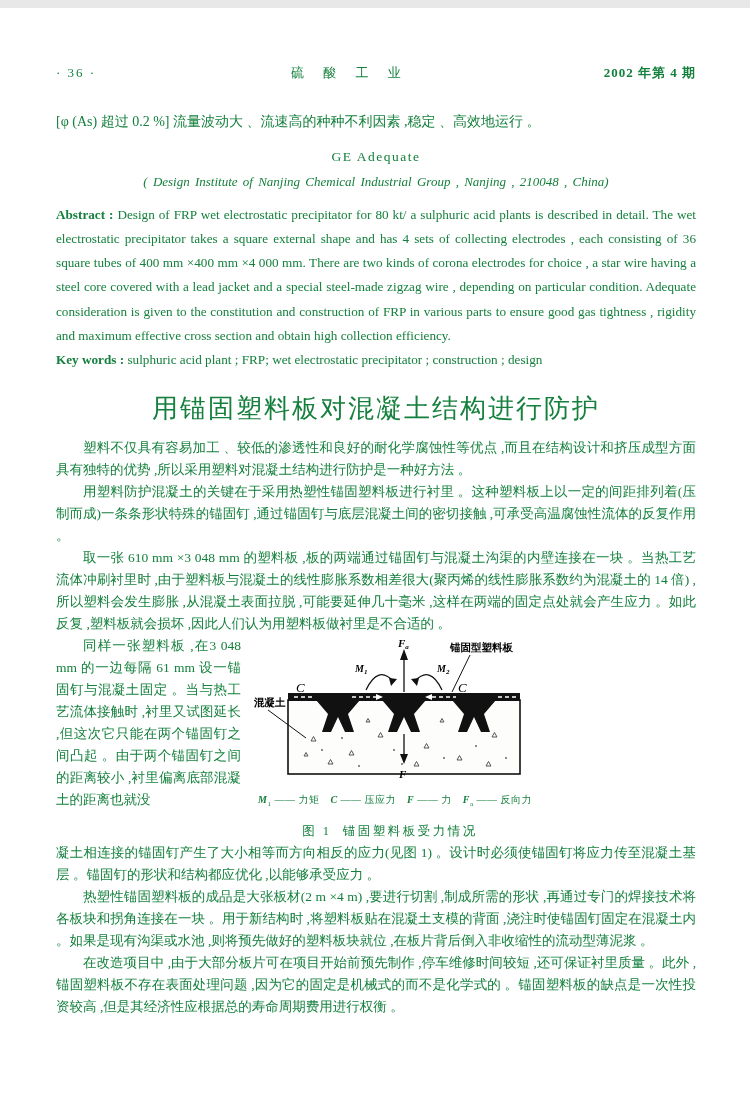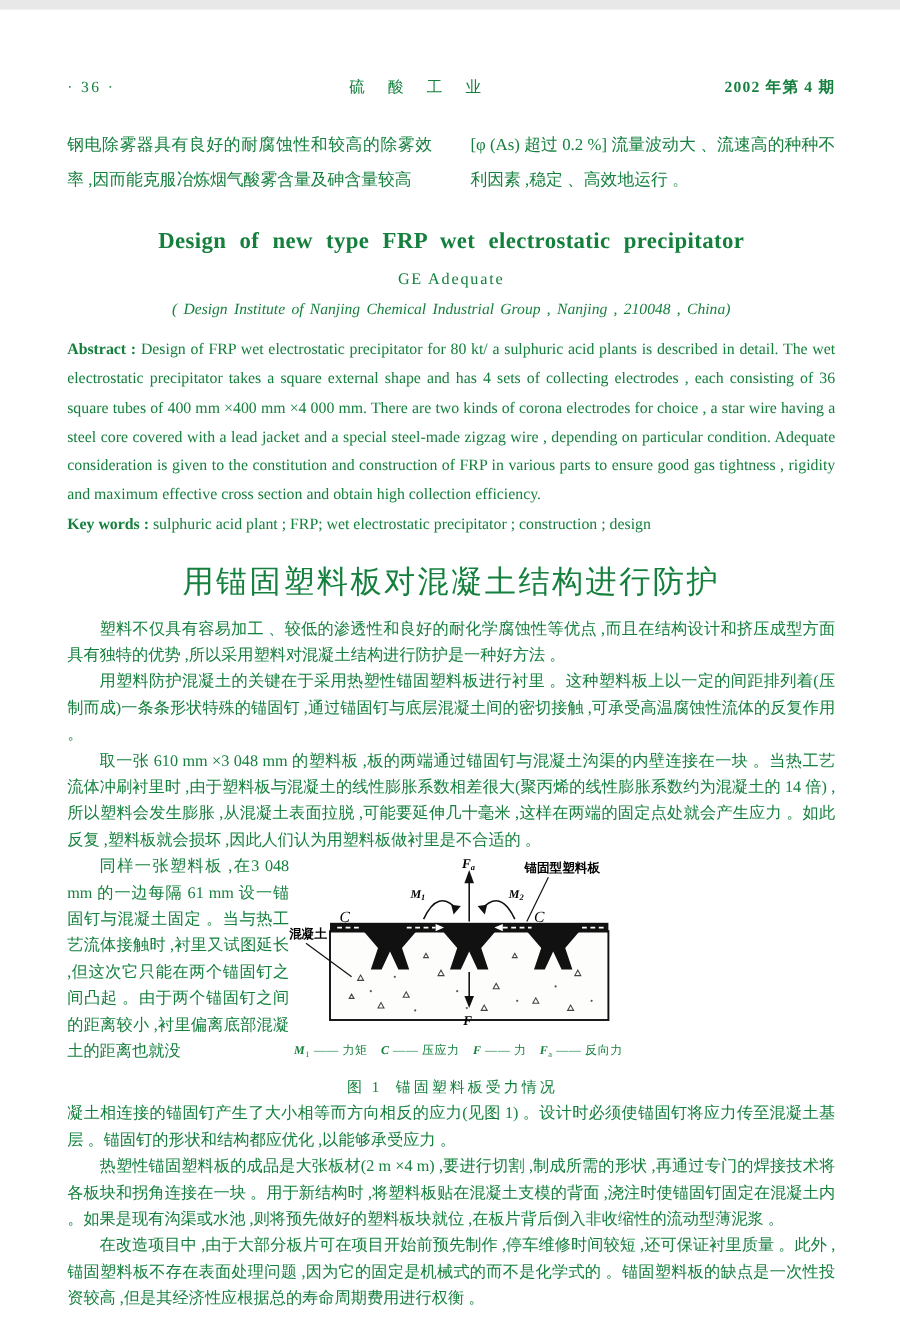--- a/index.html
+++ b/index.html
@@ -23,21 +23,21 @@
   .affil{margin-top:9px;text-align:center;font-size:13px;font-style:italic;word-spacing:2px;}
   .abs{margin:13px 0 0;font-size:13.2px;line-height:24.3px;text-align:justify;}
   .abs b,.kwline b{font-weight:bold;}
   .kwline{margin:0;font-size:13.2px;line-height:24.3px;}
   
   .ctitle{margin-top:18px;text-align:center;font-size:26px;letter-spacing:2px;font-weight:500;}
   .bodytext{margin-top:11px;font-size:13.5px;line-height:22px;text-align:justify;}
   .bodytext p{margin:0;}
   .ind{text-indent:2em;}
   
-  .figrow{display:flex;gap:0;}
+  .figrow{display:flex;gap:13px;}
   .colL{width:185px;flex:none;}
   .colR{flex:1;line-height:22.6px;}
   .figcol{width:272px;flex:none;padding-top:3px;}
   .figcol svg{display:block;}
   .legend{font-size:10px;text-align:center;white-space:nowrap;margin-top:1px;letter-spacing:.5px;}
   .legend .li{margin:0 4px;}
   .legend i{font-style:italic;font-weight:bold;}
   .legend sub{font-size:7px;}
   .legend .dash{margin:0 3px;}
   .caption{font-size:12.5px;text-align:center;letter-spacing:2.5px;margin-top:5px;font-weight:500;}
@@ -49,25 +49,23 @@
 <div class="page">
   <div class="inner">
 
     <div class="hdr">
       <span class="pg">· 36 ·</span>
       <span class="jr">硫 酸 工 业</span>
       <span class="iss">2002 年第 4 期</span>
     </div>
 
     <div class="intro">
-      <p>钢电除雾器具有良好的耐腐蚀性和较高的除雾效率 ,因而能克服冶炼烟气酸雾含量及砷含量较高</p>
       <p>[φ (As) 超过 0.2 %] 流量波动大 、流速高的种种不利因素 ,稳定 、高效地运行 。</p>
     </div>
 
-    <div class="etitle">Design of new type FRP wet electrostatic precipitator</div>
     <div class="author">GE Adequate</div>
     <div class="affil">( Design Institute of Nanjing Chemical Industrial Group , Nanjing , 210048 , China)</div>
 
     <p class="abs"><b>Abstract : </b><span>Design of FRP wet electrostatic precipitator for 80 kt/ a sulphuric acid plants is described in detail.  The wet electrostatic precipitator takes a square external shape and has 4 sets of collecting electrodes , each consisting of 36 square tubes of 400 mm ×400 mm ×4 000 mm.  There are two kinds of corona electrodes for choice , a star wire having a steel core covered with a lead jacket and a special steel-made zigzag wire , depending on particular condition.  Adequate consideration is given to the constitution and construction of FRP in various parts to ensure good gas tightness , rigidity and maximum effective cross section and obtain high collection efficiency.</span></p>
     <p class="kwline"><b>Key words : </b><span>sulphuric acid plant ; FRP; wet electrostatic precipitator ; construction ; design</span></p>
 
     <div class="ctitle">用锚固塑料板对混凝土结构进行防护</div>
 
     <div class="bodytext">
       <p class="ind">塑料不仅具有容易加工 、较低的渗透性和良好的耐化学腐蚀性等优点 ,而且在结构设计和挤压成型方面具有独特的优势 ,所以采用塑料对混凝土结构进行防护是一种好方法 。</p>

